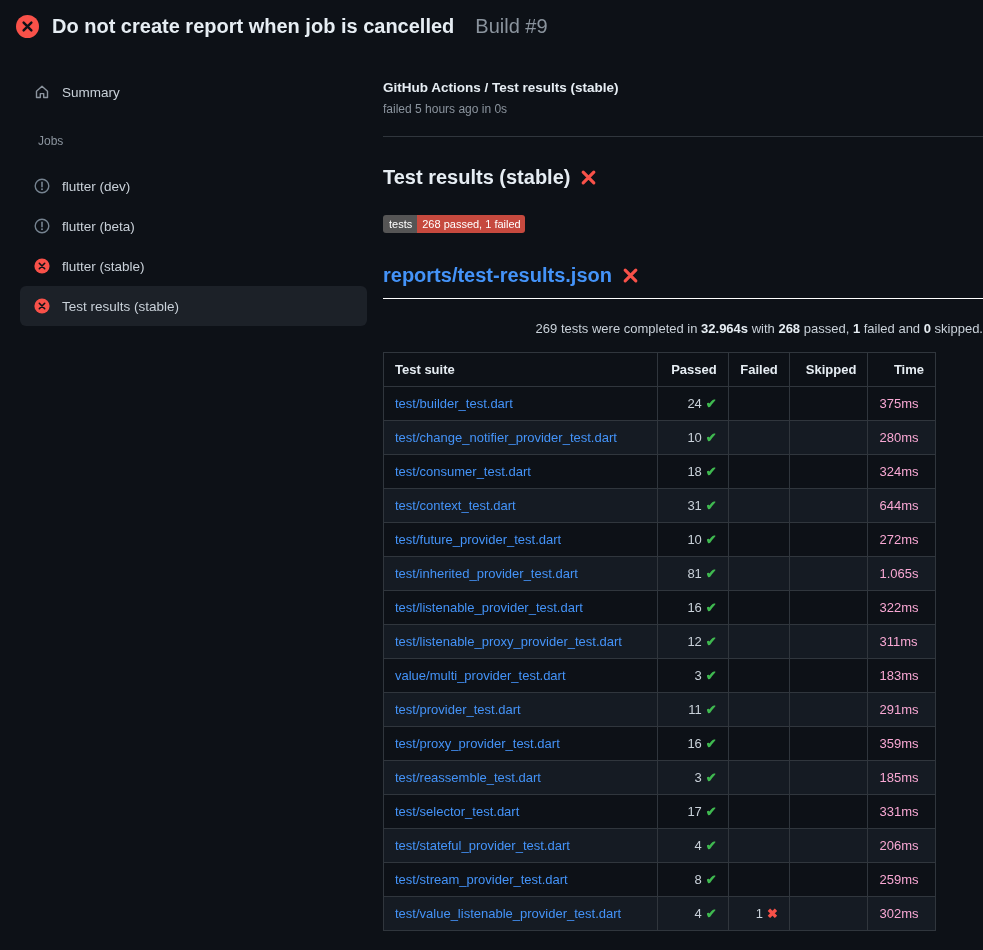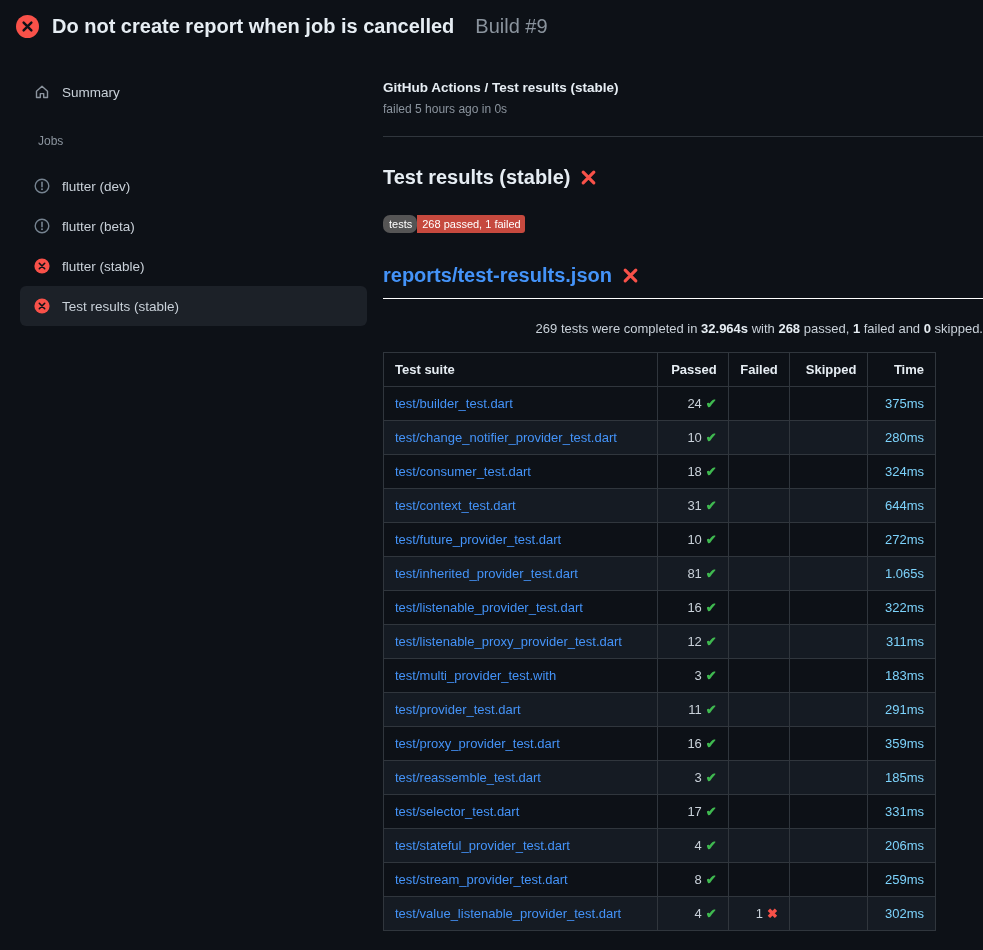--- a/index.html
+++ b/index.html
@@ -41,21 +41,21 @@
   .rule { border: none; border-top: 1px solid #30363d; margin: 20px 0 0 0; }
 
   .section-heading {
     display: flex; align-items: center; gap: 10px;
     margin-top: 29px; font-size: 20px; font-weight: 700; color: #e6edf3;
   }
   .xmark { width: 17px; height: 17px; display: inline-block; }
 
   .badge { display: inline-flex; margin-top: 26px; font-size: 11px; font-weight: 400;
            border-radius: 3px; overflow: hidden; line-height: 1; }
-  .badge .b-label { background: #555555; color: #ffffff; padding: 4px 5px 3px 6px; border-radius: 7px; }
+  .badge .b-label { background: #555555; color: #ffffff; padding: 4px 5px 3px 6px; }
   .badge .b-value { background: #c6493e; color: #ffffff; padding: 4px 4px 3px 5px; }
 
   .report-heading {
     display: flex; align-items: center; gap: 10px;
     margin-top: 31px; padding-bottom: 11px;
     font-size: 20px; font-weight: 700;
     border-bottom: 1px solid #ffffff;
   }
   .report-heading a { color: #4493f8; text-decoration: none; }
 
@@ -70,21 +70,21 @@
   .results th, .results td {
     border: 1px solid #30363d; padding: 7px 11px; height: 34px;
   }
   .results th { color: #e6edf3; font-weight: 700; text-align: right; }
   .results th.c-suite { text-align: left; }
   .results tbody tr:nth-child(even) { background: #151b23; }
   .c-suite { width: 272px; text-align: left; }
   .c-passed { width: 70px; text-align: right; }
   .c-failed { width: 46px; text-align: right; }
   .c-skipped { width: 78px; text-align: right; }
-  .c-time { width: 67px; text-align: right; color: #7dd3fc; }
+  .c-time { width: 67px; text-align: left; color: #f9a8d4; }
   .results a { color: #4493f8; text-decoration: none; }
   .glyph { margin-left: 4px; }
   .glyph.pass { color: #3fb950; font-weight: 700; }
   .glyph.fail { color: #f85149; font-weight: 700; }
 </style>
 </head>
 <body>
 
 <div class="page-header">
   <svg class="status-circle" viewBox="0 0 16 16">
@@ -238,21 +238,21 @@
             <td class="c-time">322ms</td>
           </tr>
           <tr>
             <td class="c-suite"><a href="#">test/listenable_proxy_provider_test.dart</a></td>
             <td class="c-passed"><span>12</span><span class="glyph pass">✔</span></td>
             <td class="c-failed"></td>
             <td class="c-skipped"></td>
             <td class="c-time">311ms</td>
           </tr>
           <tr>
-            <td class="c-suite"><a href="#">test/multi_provider_test.with</a></td>
+            <td class="c-suite"><a href="#">value/multi_provider_test.dart</a></td>
             <td class="c-passed"><span>3</span><span class="glyph pass">✔</span></td>
             <td class="c-failed"></td>
             <td class="c-skipped"></td>
             <td class="c-time">183ms</td>
           </tr>
           <tr>
             <td class="c-suite"><a href="#">test/provider_test.dart</a></td>
             <td class="c-passed"><span>11</span><span class="glyph pass">✔</span></td>
             <td class="c-failed"></td>
             <td class="c-skipped"></td>

